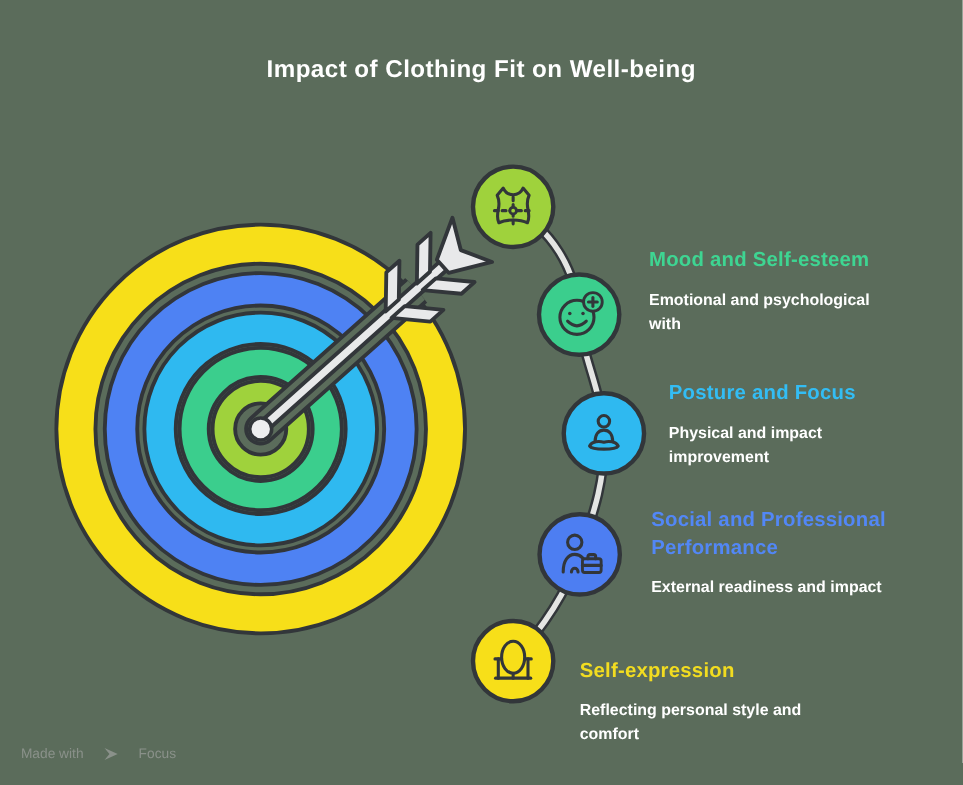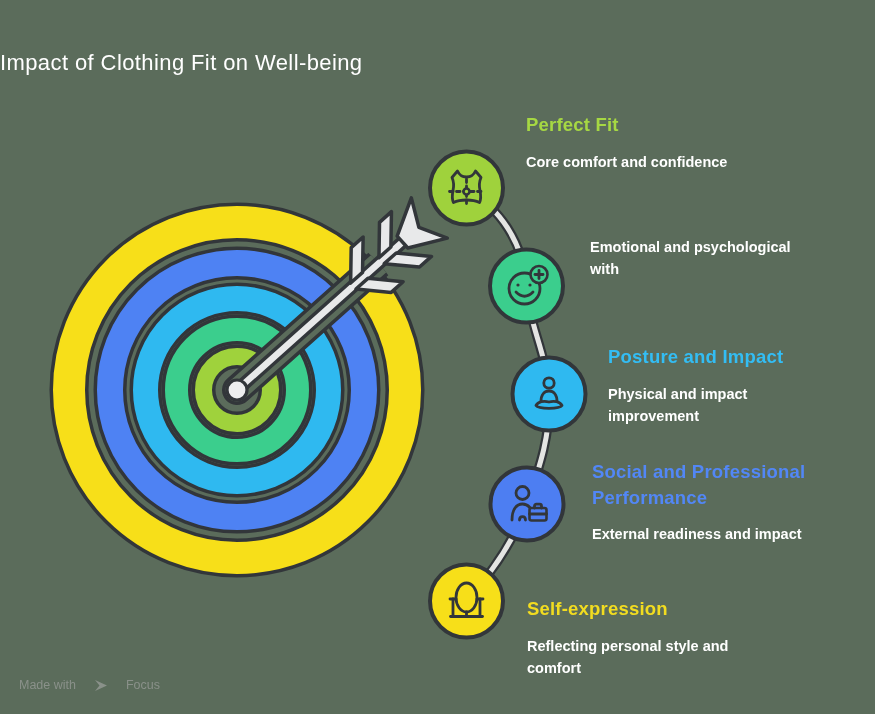--- a/index.html
+++ b/index.html
@@ -6,21 +6,22 @@
   .canvas{
     position:relative;
     width:875px;height:714px;
     background:var(--bg,#5B6C5B);
     overflow:hidden;
     font-family:"Liberation Sans", sans-serif;
   }
   .scene{position:absolute;left:0;top:0;}
   .page-title{
     position:absolute;left:0;top:50px;width:100%;
-    font-size:22px;font-weight:400;letter-spacing:.4px;
+    text-align:center;
+    font-size:22px;font-weight:700;letter-spacing:.4px;
     color:var(--title,#FFFFFF);
   }
   .ring-dark{fill:none;stroke:var(--outline,#32363A);}
   .ring-color{fill:none;}
   .halo-dark{stroke:var(--outline,#32363A);fill:none;stroke-linecap:round;}
   .halo-bg{stroke:var(--bg,#5B6C5B);fill:none;stroke-linecap:round;}
   .shaft-piece{fill:var(--shaft,#E8E9EA);stroke:var(--outline,#32363A);stroke-width:3.5;stroke-linejoin:round;}
   .center-dot{fill:var(--dot,#EDEEEF);stroke:var(--outline,#32363A);stroke-width:3.2;}
   .connector-dark{fill:none;stroke:var(--outline,#32363A);stroke-width:9.5;stroke-linecap:round;}
   .connector-light{fill:none;stroke:var(--connector,#E4E5E3);stroke-width:5;stroke-linecap:round;}
@@ -147,31 +148,28 @@
         <line x1="7.5" y1="22" x2="13.5" y2="22"></line>
         <line x1="34.5" y1="22" x2="40.5" y2="22"></line>
         <line x1="8" y1="39.5" x2="40" y2="39.5"></line>
         <line x1="24" y1="35" x2="24" y2="39.5"></line>
       </g>
     </g>
   </svg>
 
   <div class="page-title">Impact of Clothing Fit on Well-being</div>
 
-  <div class="step-block b1">
-    <p class="step-heading" style="color: rgb(166, 216, 67);">Perfect Fit</p>
-    <p class="step-desc">Core comfort and confidence</p>
-  </div>
 
   <div class="step-block b2">
+    <p class="step-heading" style="color: rgb(62, 213, 146);">Mood and Self-esteem</p>
     <p class="step-desc">Emotional and psychological with</p>
   </div>
 
   <div class="step-block b3">
-    <p class="step-heading" style="color: rgb(51, 189, 244);">Posture and Impact</p>
+    <p class="step-heading" style="color: rgb(51, 189, 244);">Posture and Focus</p>
     <p class="step-desc">Physical and impact improvement</p>
   </div>
 
   <div class="step-block b4">
     <p class="step-heading" style="color: rgb(82, 135, 246);">Social and Professional Performance</p>
     <p class="step-desc">External readiness and impact</p>
   </div>
 
   <div class="step-block b5">
     <p class="step-heading" style="color: rgb(242, 220, 32);">Self-expression</p>

